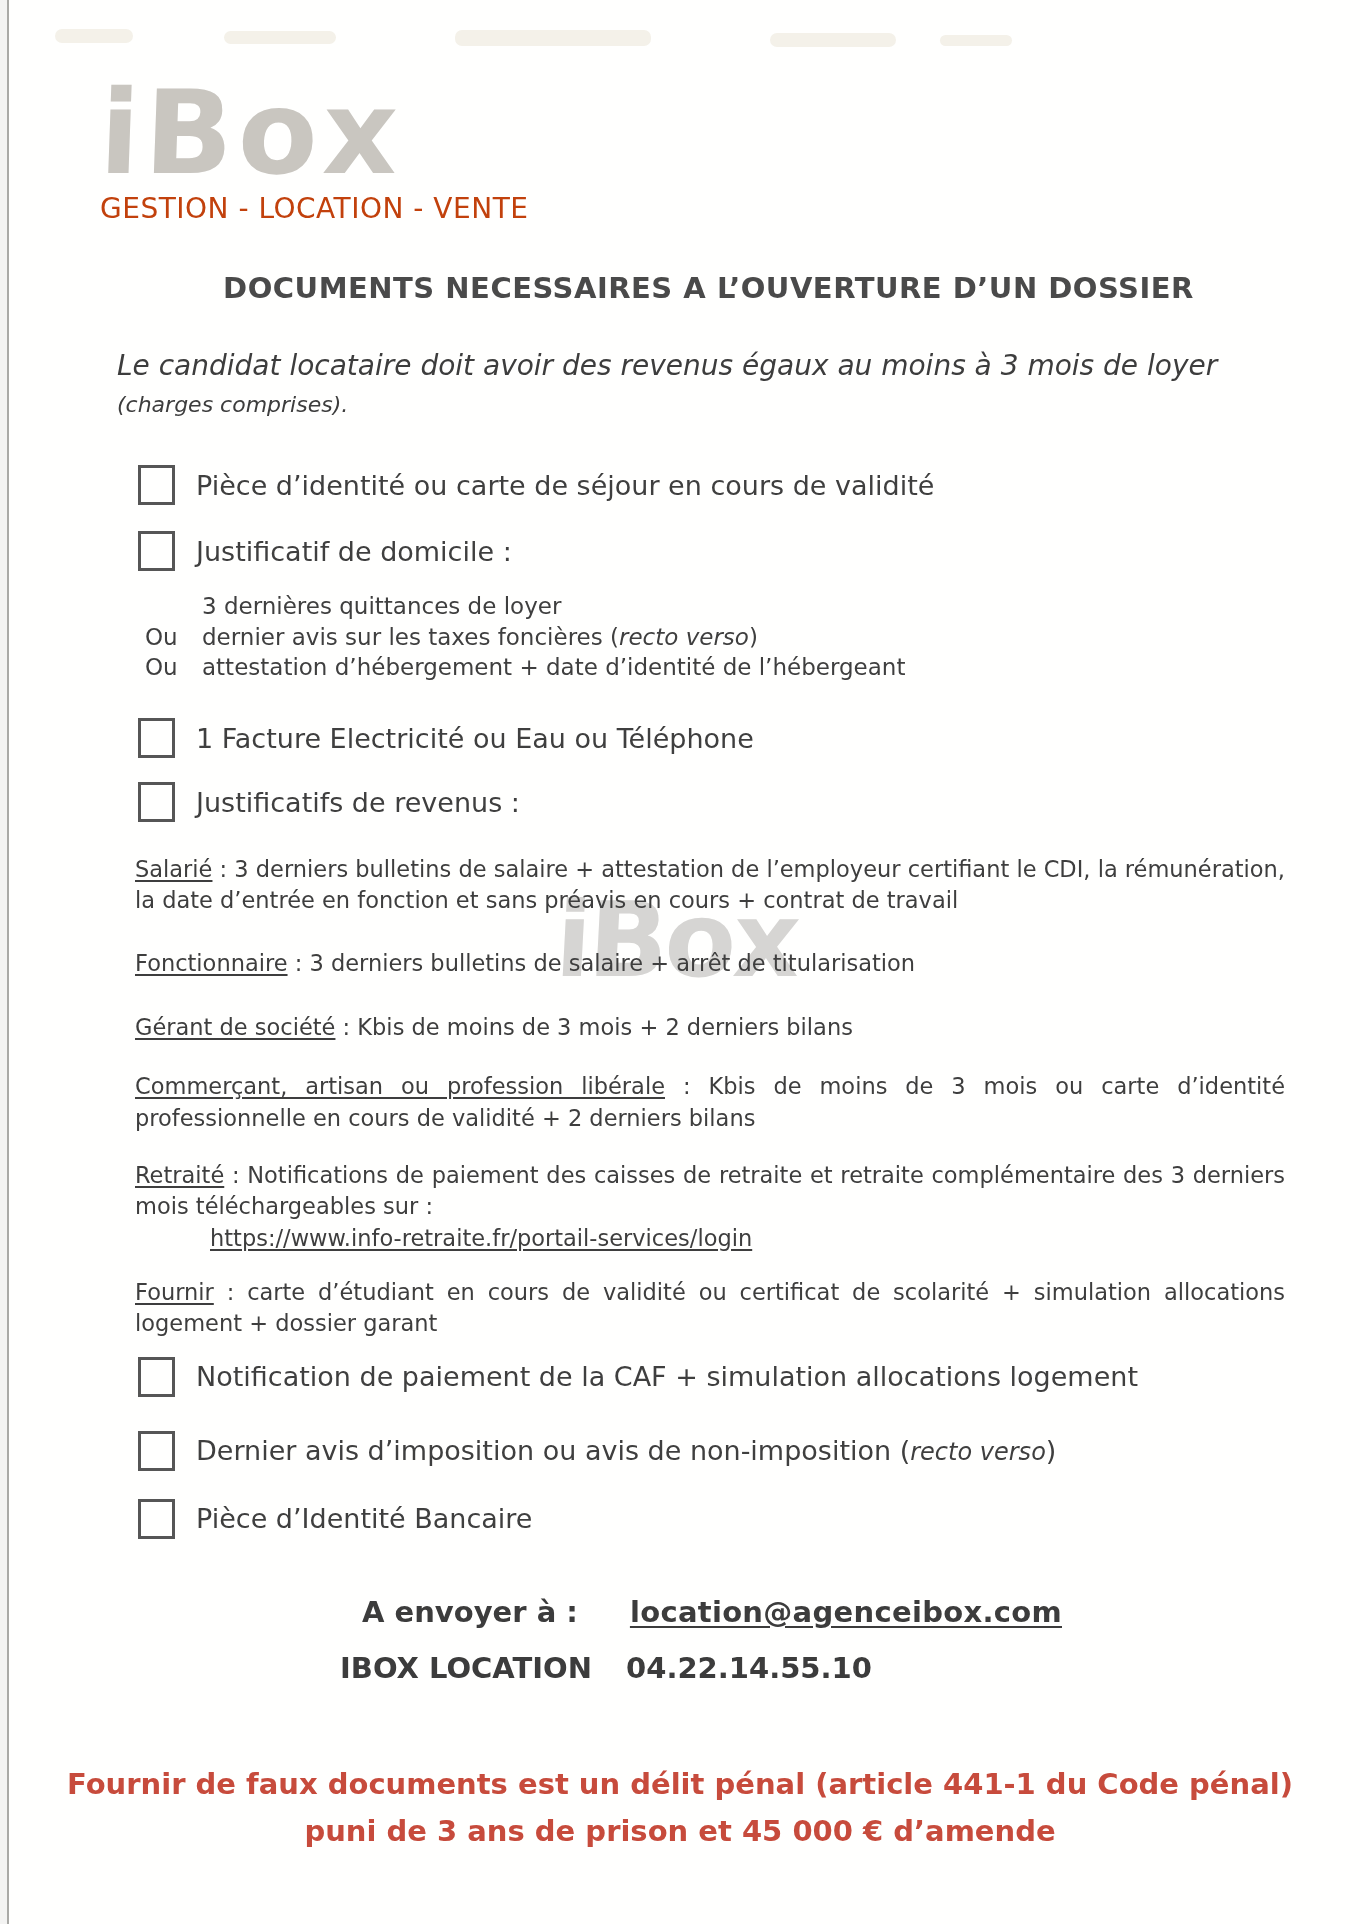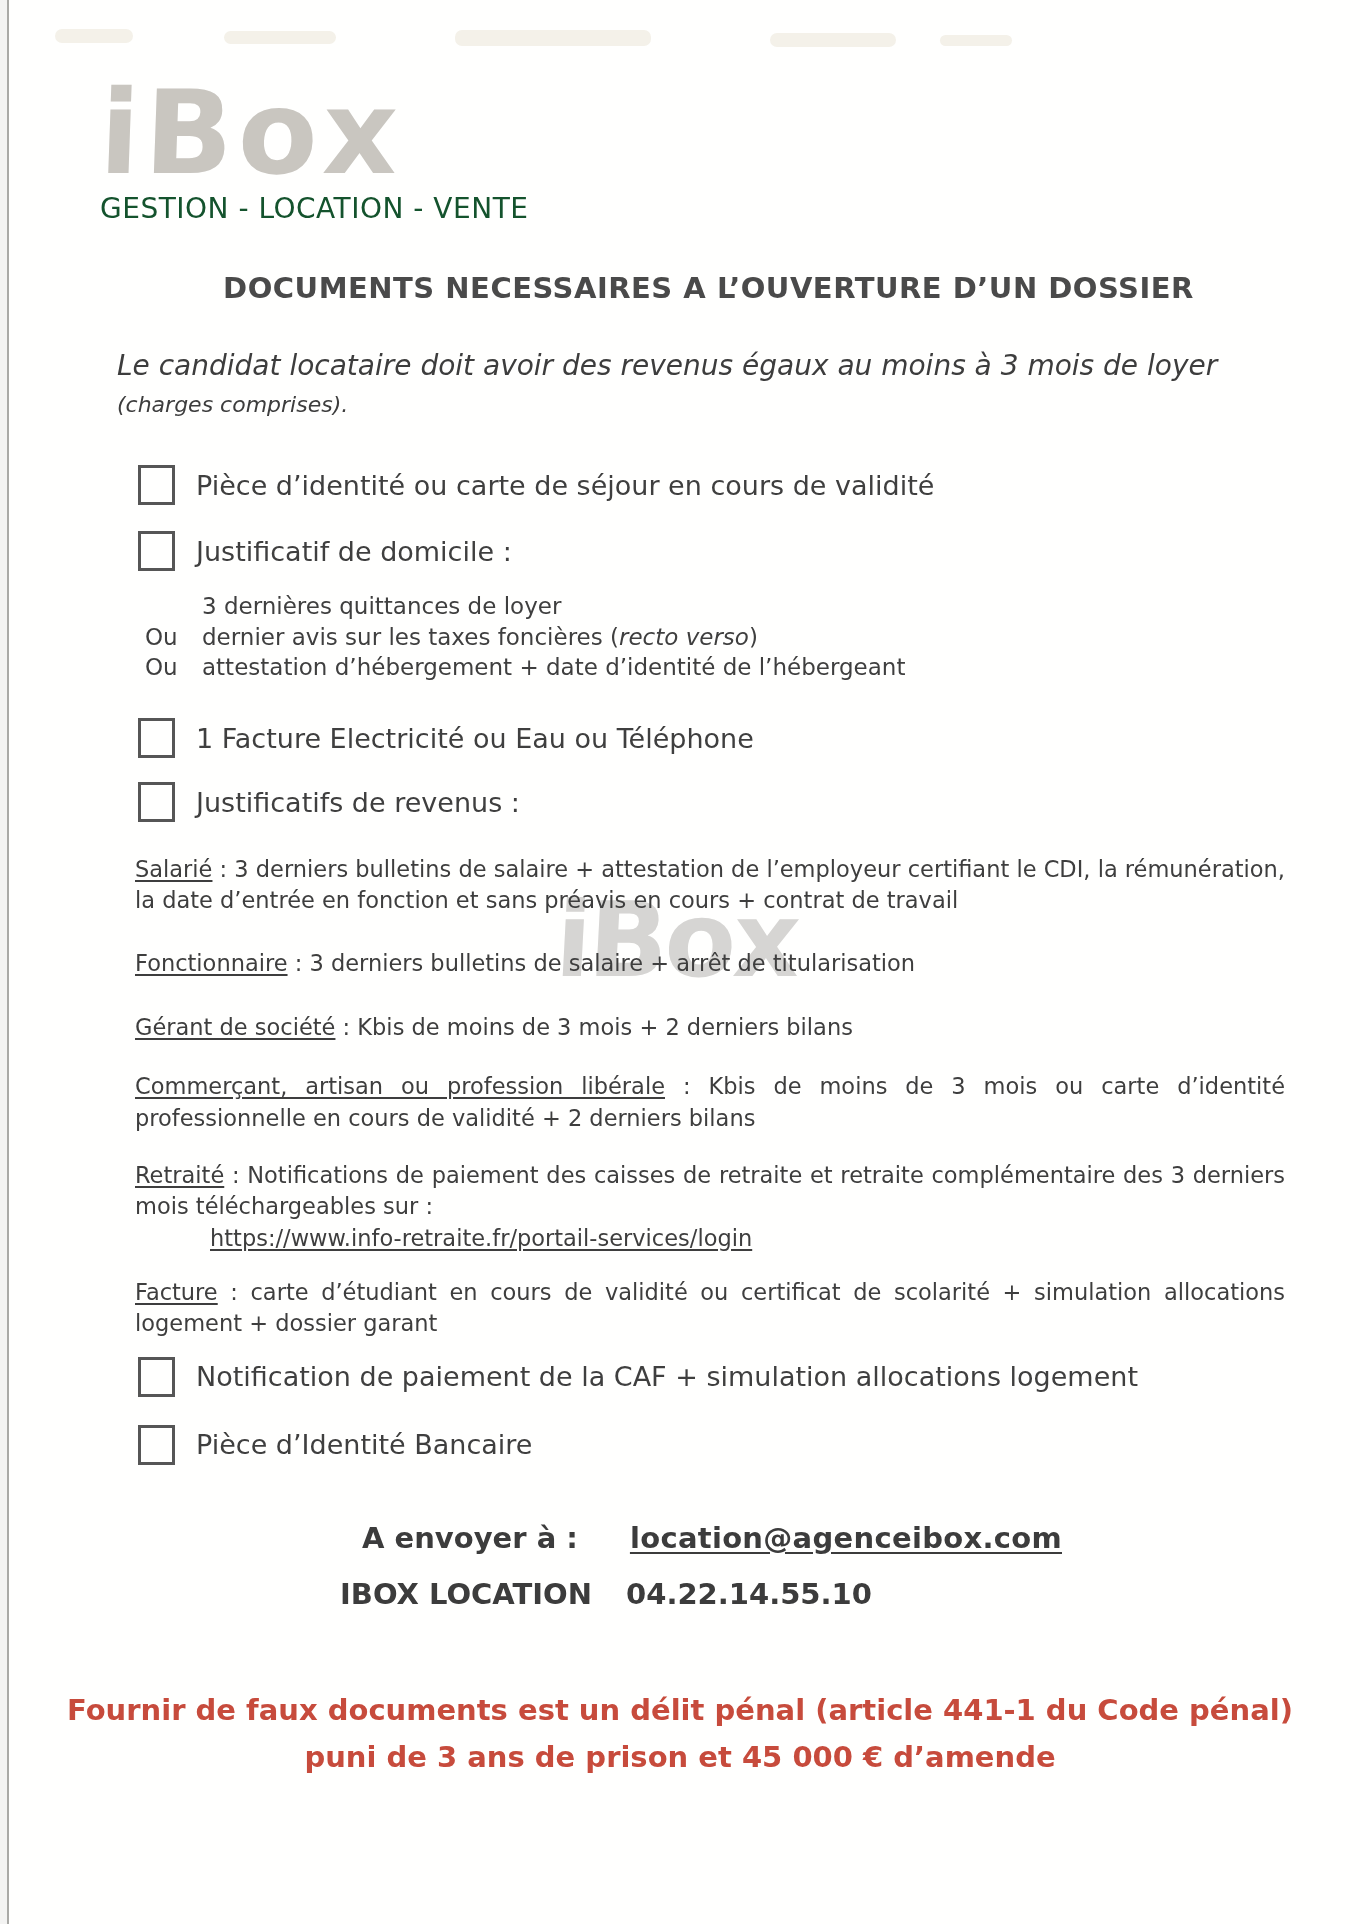--- a/index.html
+++ b/index.html
@@ -14,21 +14,21 @@
   
   .watermark{
     position:absolute;left:556px;top:888px;z-index:0;
     font-size:104px;font-weight:bold;color:#d6d5d3;letter-spacing:-3px;
     transform:skewX(-3deg);line-height:1;
   }
   .content{position:relative;z-index:1}
   
   .logo{padding-top:78px;margin-left:100px}
   .brand{font-size:116px;font-weight:bold;color:#c9c6c0;line-height:0.95;letter-spacing:5px;transform:skewX(-2deg);display:inline-block}
-  .tagline{font-size:28px;color:#14532d;margin-top:4px;letter-spacing:0.5px}
+  .tagline{font-size:28px;color:#c2410c;margin-top:4px;letter-spacing:0.5px}
   
   .title{padding-left:57px;text-align:center;font-weight:bold;font-size:29px;color:#4a4a4a;margin-top:46px;letter-spacing:0.5px}
   
   .intro{margin-left:117px;margin-top:44px;font-style:italic;color:#3d3d3d}
   .intro-l1{font-size:28px}
   .intro-l2{font-size:22px;margin-top:10px}
   
   .cb-row{display:flex;align-items:center;margin-left:138px}
   .cb-box{width:31px;height:34px;border:3px solid #565656;margin-right:21px;flex:none;background:transparent}
   .cb-label{font-size:27px}
@@ -120,27 +120,31 @@
 
   <div class="para mt-fon"><span class="term">Fonctionnaire</span><span> : 3 derniers bulletins de salaire + arrêt de titularisation</span></div>
 
   <div class="para mt-ger"><span class="term">Gérant de société</span><span> : Kbis de moins de 3 mois + 2 derniers bilans</span></div>
 
   <div class="para mt-com"><span class="term">Commerçant, artisan ou profession libérale</span><span> : Kbis de moins de 3 mois ou carte d’identité professionnelle en cours de validité + 2 derniers bilans</span></div>
 
   <div class="para mt-ret"><span class="term">Retraité</span><span> : Notifications de paiement des caisses de retraite et retraite complémentaire des 3 derniers mois téléchargeables sur :</span></div>
   <div class="link-line"><span class="link">https://www.info-retraite.fr/portail-services/login</span></div>
 
-  <div class="para mt-etu"><span class="term">Facture</span><span> : carte d’étudiant en cours de validité ou certificat de scolarité + simulation allocations logement + dossier garant</span></div>
+  <div class="para mt-etu"><span class="term">Fournir</span><span> : carte d’étudiant en cours de validité ou certificat de scolarité + simulation allocations logement + dossier garant</span></div>
 
   <div class="cb-row mt-caf">
     <span class="cb-box"></span>
     <span class="cb-label"><span>Notification de paiement de la CAF + simulation allocations logement</span><span class="it"></span><span></span></span>
   </div>
 
+  <div class="cb-row mt-imp">
+    <span class="cb-box"></span>
+    <span class="cb-label"><span>Dernier avis d’imposition ou avis de non-imposition (</span><span class="it">recto verso</span><span>)</span></span>
+  </div>
 
   <div class="cb-row mt-rib">
     <span class="cb-box"></span>
     <span class="cb-label"><span>Pièce d’Identité Bancaire</span><span class="it"></span><span></span></span>
   </div>
 
   <div class="send-row">
     <span class="send-label">A envoyer à :</span>
     <span class="email">location@agenceibox.com</span>
   </div>

